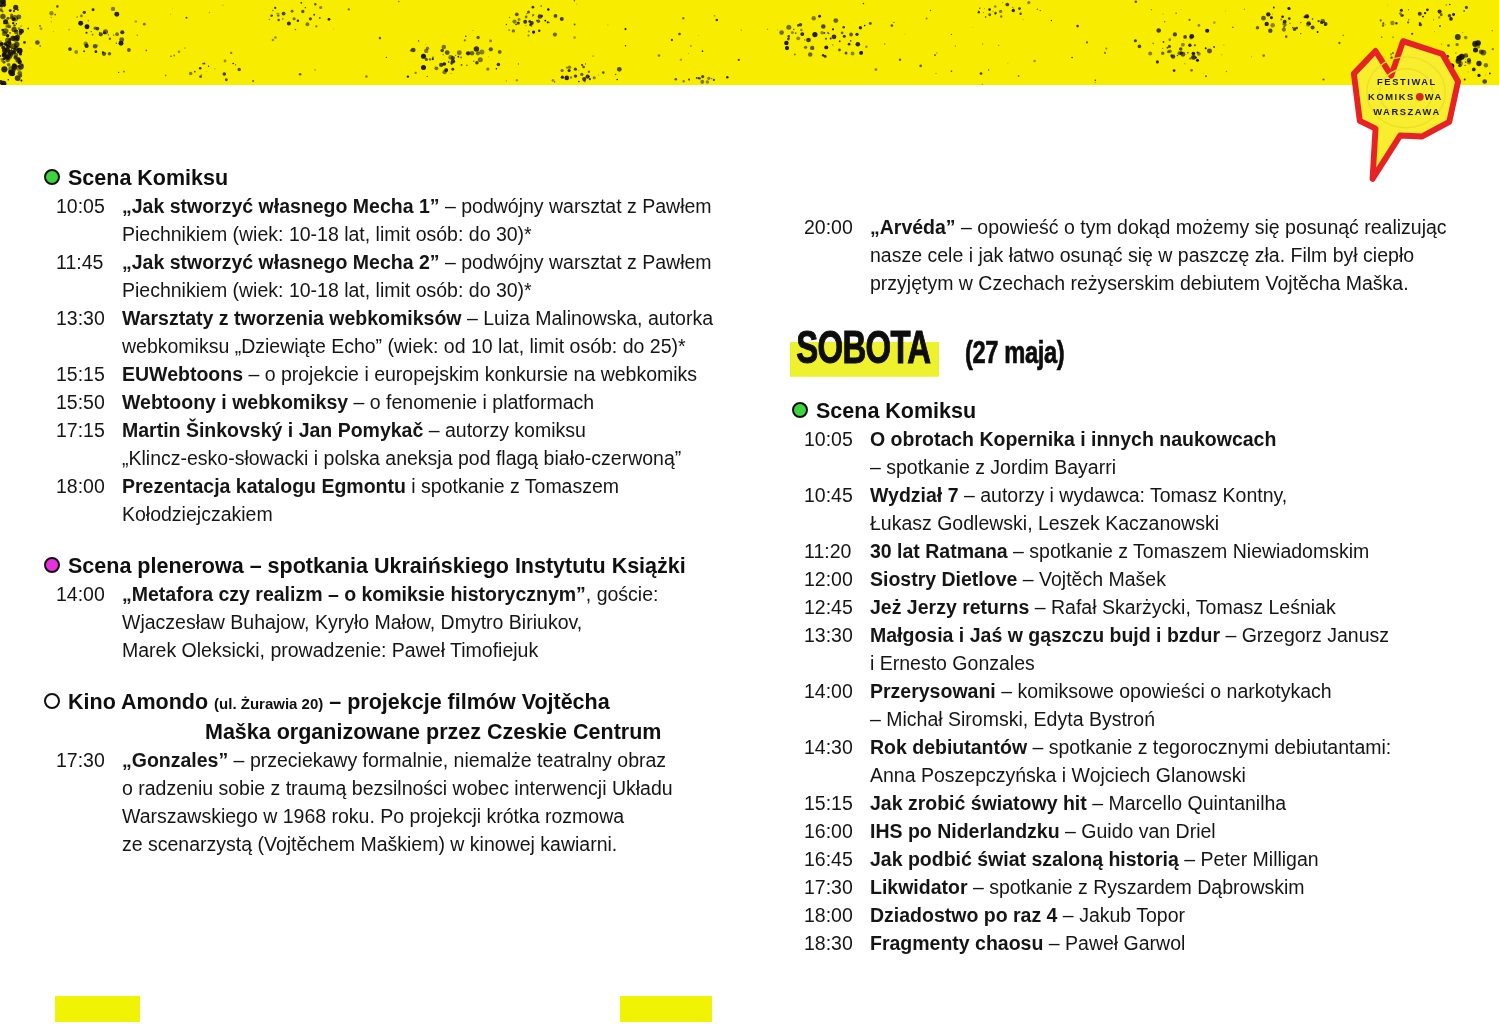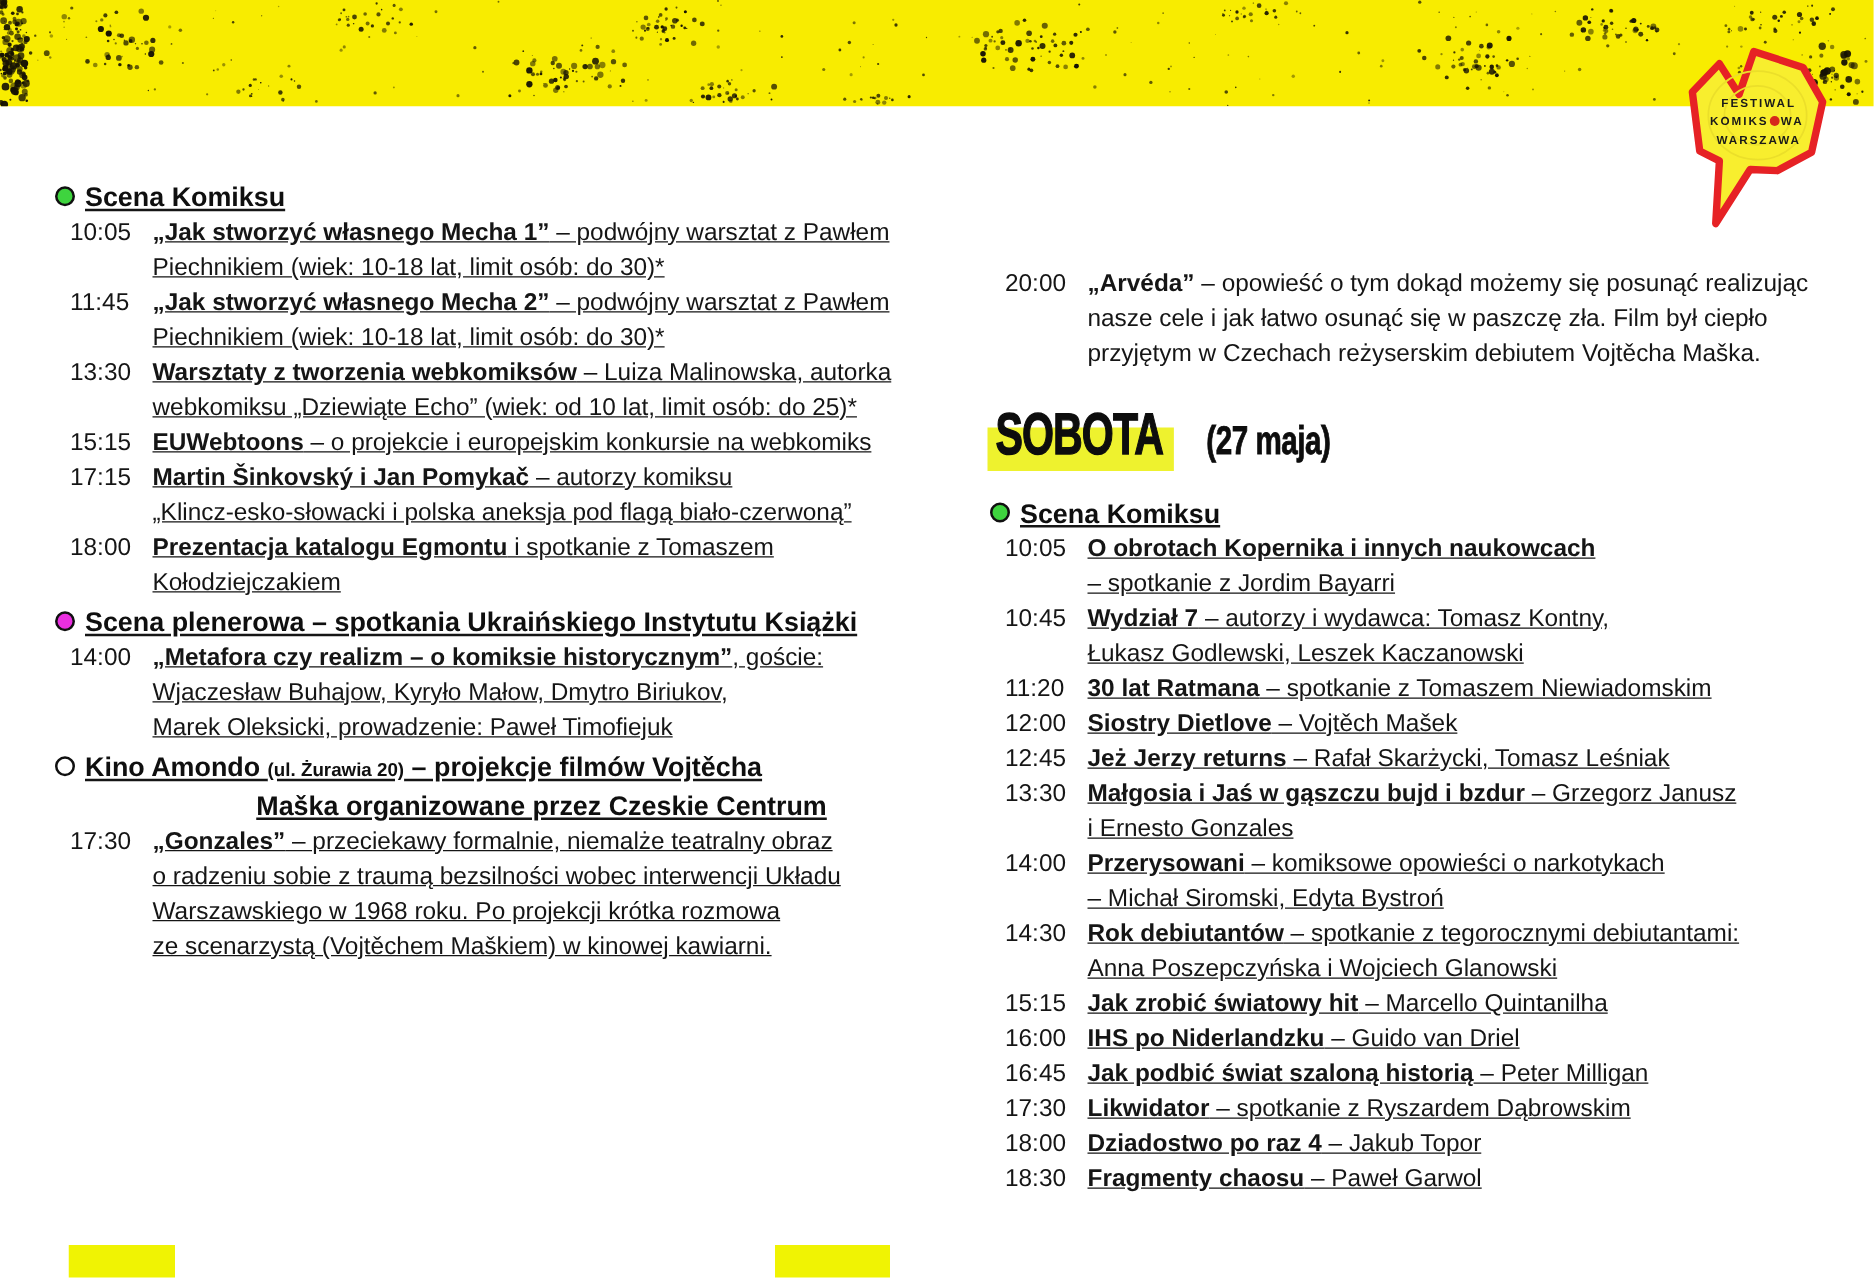--- a/index.html
+++ b/index.html
@@ -24,21 +24,21 @@
   .day-title{display:inline-block;font-size:47px;font-weight:bold;letter-spacing:-1px;
              transform:scaleX(0.70);transform-origin:0 72%;
              -webkit-text-stroke:1.1px #0d0d0d;
              background:linear-gradient(#eef22e,#eef22e) no-repeat 0 100%/100% 60%;
              padding:0 12px 3px 9px;margin-right:-52px;color:#0d0d0d;}
   .day-date{display:inline-block;font-size:32px;font-weight:bold;letter-spacing:-0.5px;
             transform:scaleX(0.74);transform-origin:0 72%;margin-left:14px;color:#0d0d0d;
             -webkit-text-stroke:0.7px #0d0d0d;}
 
   
-  .section{margin-top:4px;text-decoration:underline;}
+  .section{margin-top:24px;}
   .section-heading{position:relative;font-size:21.5px;font-weight:bold;line-height:28px;
                    padding-left:163px;text-indent:-137px;white-space:pre-wrap;color:#0f0f0f;}
   .section-heading .h-sm{font-size:15px;}
   .bullet{position:absolute;left:2px;top:5px;width:16px;height:16px;border-radius:50%;
           border:2.6px solid #101010;box-sizing:border-box;}
   .bullet.green{background:#3ed43e;}
   .bullet.magenta{background:#ea2fe0;}
   .bullet.white{background:#ffffff;}
 
   
@@ -833,20 +833,21 @@
     <div id="friday-sections">
         <div class="section">
           <div class="section-heading"><span class="bullet green"></span><span class="h-lg">Scena Komiksu</span></div>
           <div class="item"><span class="time">10:05</span><span class="b">„Jak stworzyć własnego Mecha 1”</span><span class="r"> – podwójny warsztat z Pawłem
 Piechnikiem (wiek: 10-18 lat, limit osób: do 30)*</span></div>
           <div class="item"><span class="time">11:45</span><span class="b">„Jak stworzyć własnego Mecha 2”</span><span class="r"> – podwójny warsztat z Pawłem
 Piechnikiem (wiek: 10-18 lat, limit osób: do 30)*</span></div>
           <div class="item"><span class="time">13:30</span><span class="b">Warsztaty z tworzenia webkomiksów</span><span class="r"> – Luiza Malinowska, autorka
 webkomiksu „Dziewiąte Echo” (wiek: od 10 lat, limit osób: do 25)*</span></div>
           <div class="item"><span class="time">15:15</span><span class="b">EUWebtoons</span><span class="r"> – o projekcie i europejskim konkursie na webkomiks</span></div>
+          <div class="item"><span class="time">15:50</span><span class="b">Webtoony i webkomiksy</span><span class="r"> – o fenomenie i platformach</span></div>
           <div class="item"><span class="time">17:15</span><span class="b">Martin Šinkovský i Jan Pomykač</span><span class="r"> – autorzy komiksu
 „Klincz-esko-słowacki i polska aneksja pod flagą biało-czerwoną”</span></div>
           <div class="item"><span class="time">18:00</span><span class="b">Prezentacja katalogu Egmontu</span><span class="r"> i spotkanie z Tomaszem
 Kołodziejczakiem</span></div>
         </div>
         <div class="section">
           <div class="section-heading"><span class="bullet magenta"></span><span class="h-lg">Scena plenerowa – spotkania Ukraińskiego Instytutu Książki</span></div>
           <div class="item"><span class="time">14:00</span><span class="b">„Metafora czy realizm – o komiksie historycznym”</span><span class="r">, goście:
 Wjaczesław Buhajow, Kyryło Małow, Dmytro Biriukov,
 Marek Oleksicki, prowadzenie: Paweł Timofiejuk</span></div>

